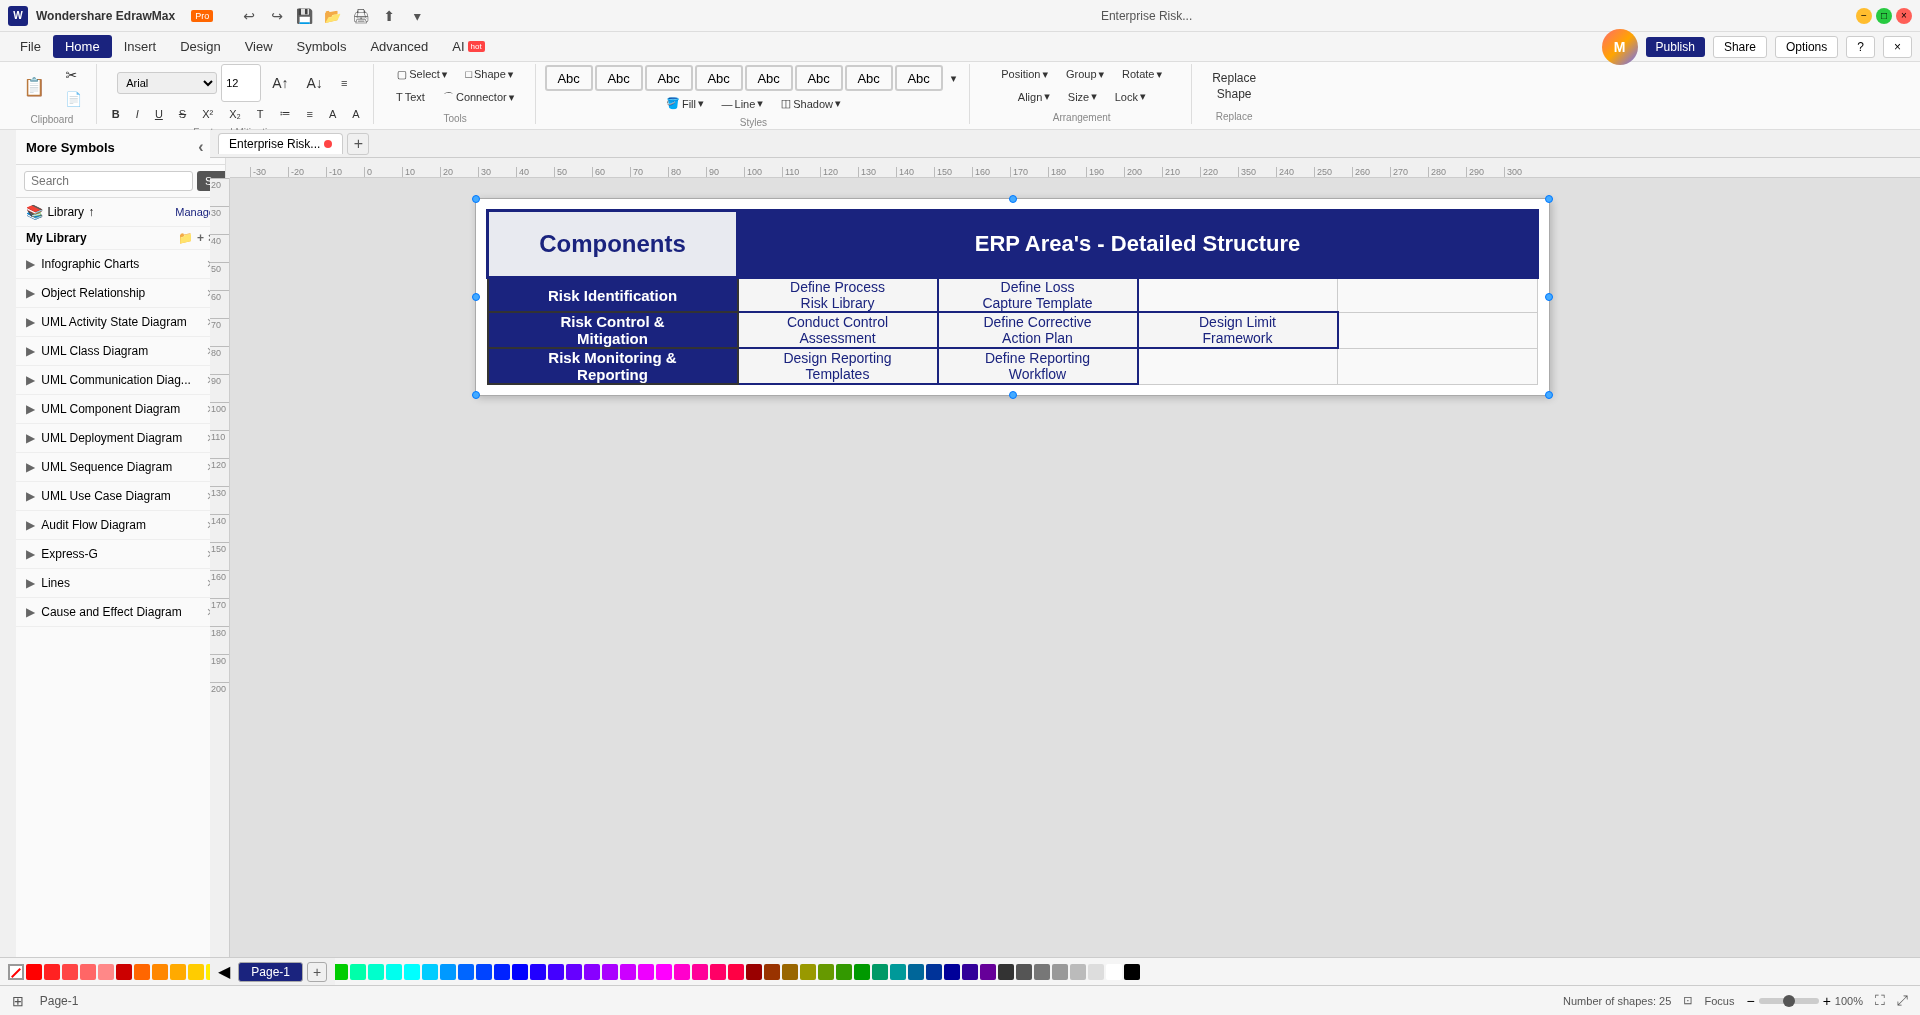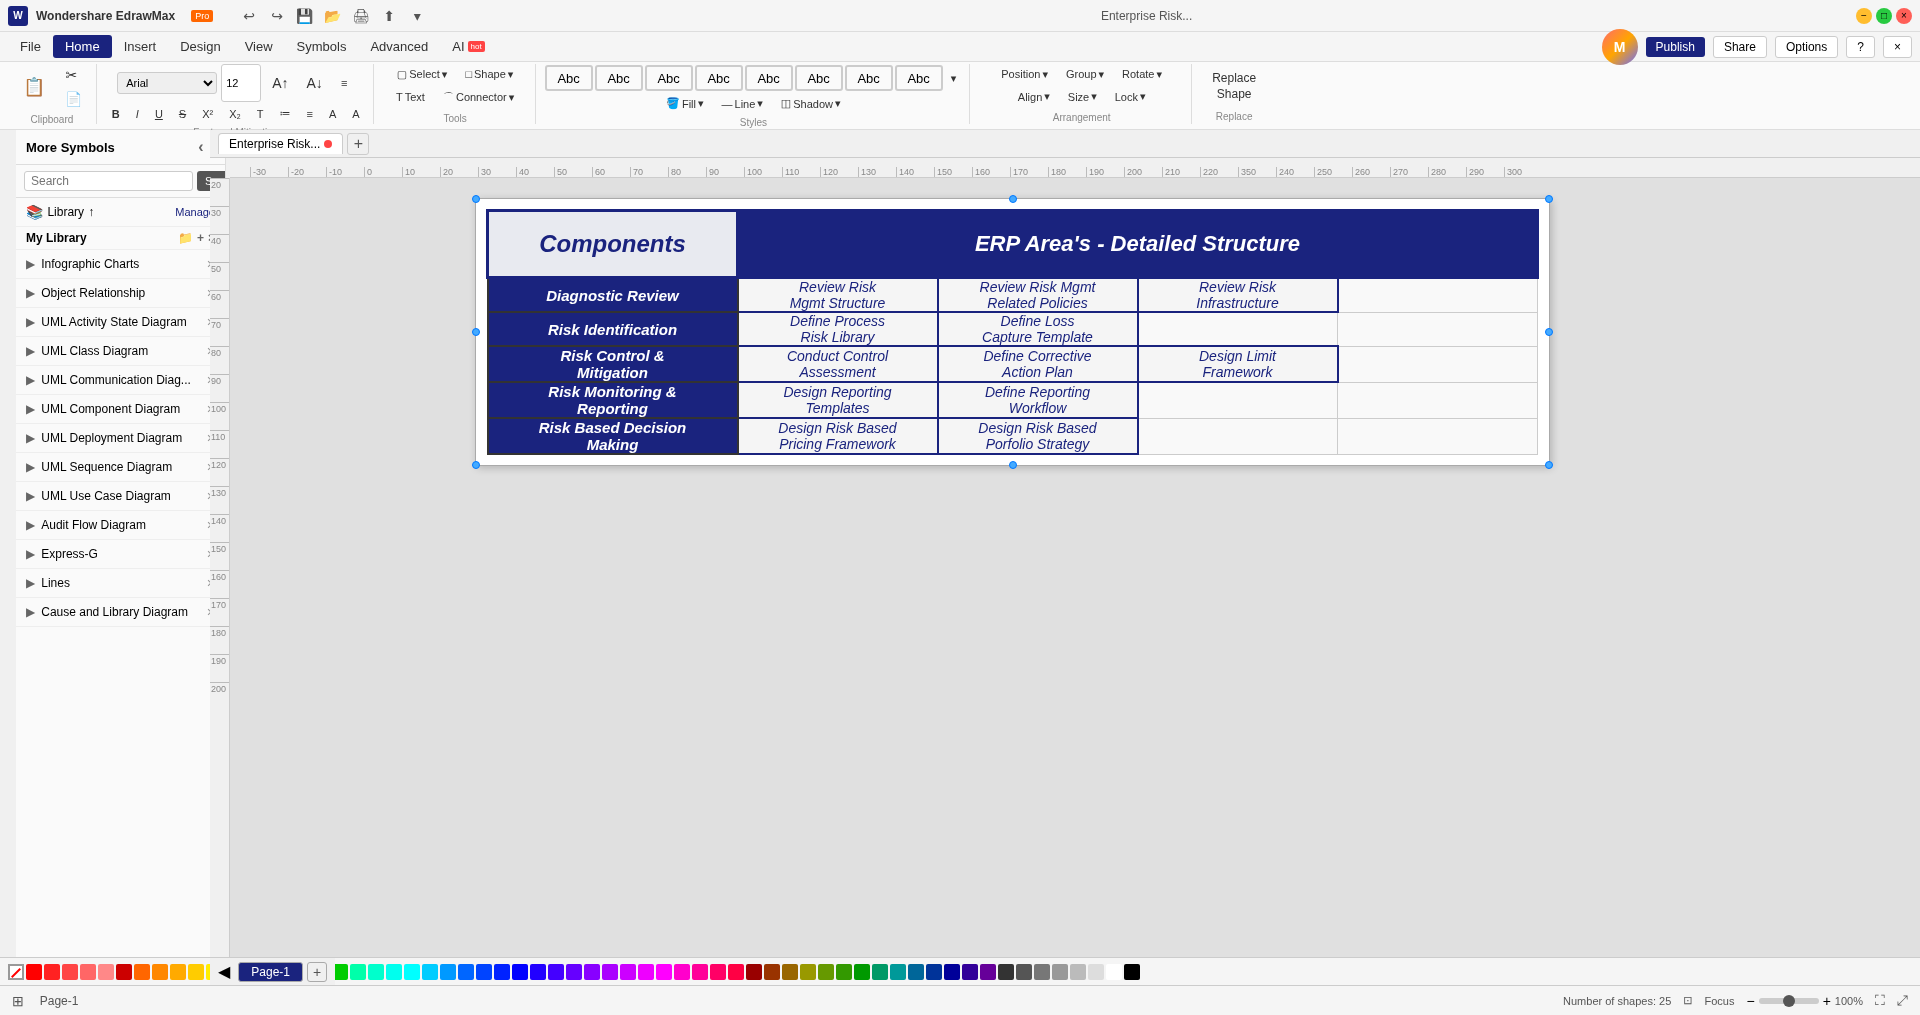--- a/index.html
+++ b/index.html
@@ -207,21 +207,21 @@
       padding: 10px 8px;
       background: #f5f5f5;
       vertical-align: middle;
       min-width: 200px;
     }
     .cell-empty {
       border: 1px solid #ccc;
       background: #f9f9f9;
       min-width: 200px;
     }
-    table { width: 100%; font-style: italic; }
+    table { width: 100%; }
     .diagram-outer {
       background: white;
       border: 1px solid #aaa;
       padding: 10px;
       display: inline-block;
       box-shadow: 2px 2px 8px rgba(0,0,0,0.2);
     }
 
     
     .handle {
@@ -530,21 +530,21 @@
     <span>Express-G</span>
     <span class="close-x">×</span>
   </div>
   <div class="sidebar-item">
     <span class="arrow">▶</span>
     <span>Lines</span>
     <span class="close-x">×</span>
   </div>
   <div class="sidebar-item">
     <span class="arrow">▶</span>
-    <span>Cause and Library Diagram</span>
+    <span>Cause and Effect Diagram</span>
     <span class="close-x">×</span>
   </div>
 </div>
 
 <div id="tabs-bar" style="top:130px;">
   <div class="tab">
     <span>Enterprise Risk...</span>
     <span class="dot"></span>
   </div>
   <div class="tab-add">+</div>
@@ -627,30 +627,20 @@
       <div class="handle" style="bottom:-4px; right:-4px;"></div>
 
       <table class="diagram-table">
 
         <tbody>
             <tr>
           <td class="header-left" style="font-size:24px; font-weight:bold; color:#1a237e; background:#e8eaf0; border:3px solid #1a237e; text-align:center; padding:18px; width:250px;">Components</td>
           <td colspan="4" class="header-right" style="background:#1a237e; color:white; font-size:22px; font-weight:bold; text-align:center; padding:18px; border:3px solid #1a237e;">ERP Area's - Detailed Structure</td>
         </tr>
 
-        <tr>
-          <td class="row-header" style="white-space:pre-line;">Diagnostic Review</td>
-          <td class="cell" style="white-space:pre-line;">Review Risk
-Mgmt Structure</td>
-          <td class="cell" style="white-space:pre-line;">Review Risk Mgmt
-Related Policies</td>
-          <td class="cell" style="white-space:pre-line;">Review Risk
-Infrastructure</td>
-          <td class="cell-empty"></td>
-        </tr>
 
         <tr>
           <td class="row-header" style="white-space:pre-line;">Risk Identification</td>
           <td class="cell" style="white-space:pre-line;">Define Process
 Risk Library</td>
           <td class="cell" style="white-space:pre-line;">Define Loss
 Capture Template</td>
           <td class="cell-empty"></td>
           <td class="cell-empty"></td>
         </tr>
@@ -672,30 +662,20 @@
           <td class="row-header" style="white-space:pre-line;">Risk Monitoring &amp;
 Reporting</td>
           <td class="cell" style="white-space:pre-line;">Design Reporting
 Templates</td>
           <td class="cell" style="white-space:pre-line;">Define Reporting
 Workflow</td>
           <td class="cell-empty"></td>
           <td class="cell-empty"></td>
         </tr>
 
-        <tr>
-          <td class="row-header" style="white-space:pre-line;">Risk Based Decision
-Making</td>
-          <td class="cell" style="white-space:pre-line;">Design Risk Based
-Pricing Framework</td>
-          <td class="cell" style="white-space:pre-line;">Design Risk Based
-Porfolio Strategy</td>
-          <td class="cell-empty"></td>
-          <td class="cell-empty"></td>
-        </tr>
       </tbody>
         </table>
     </div>
   </div>
 </div>
 
 <div id="colorbar">
   <div class="no-fill"></div>
   <div id="color-palette" style="display:flex; flex-wrap:nowrap; gap:2px;">
       <div class="color-dot" style="background: rgb(255, 0, 0);"></div>

